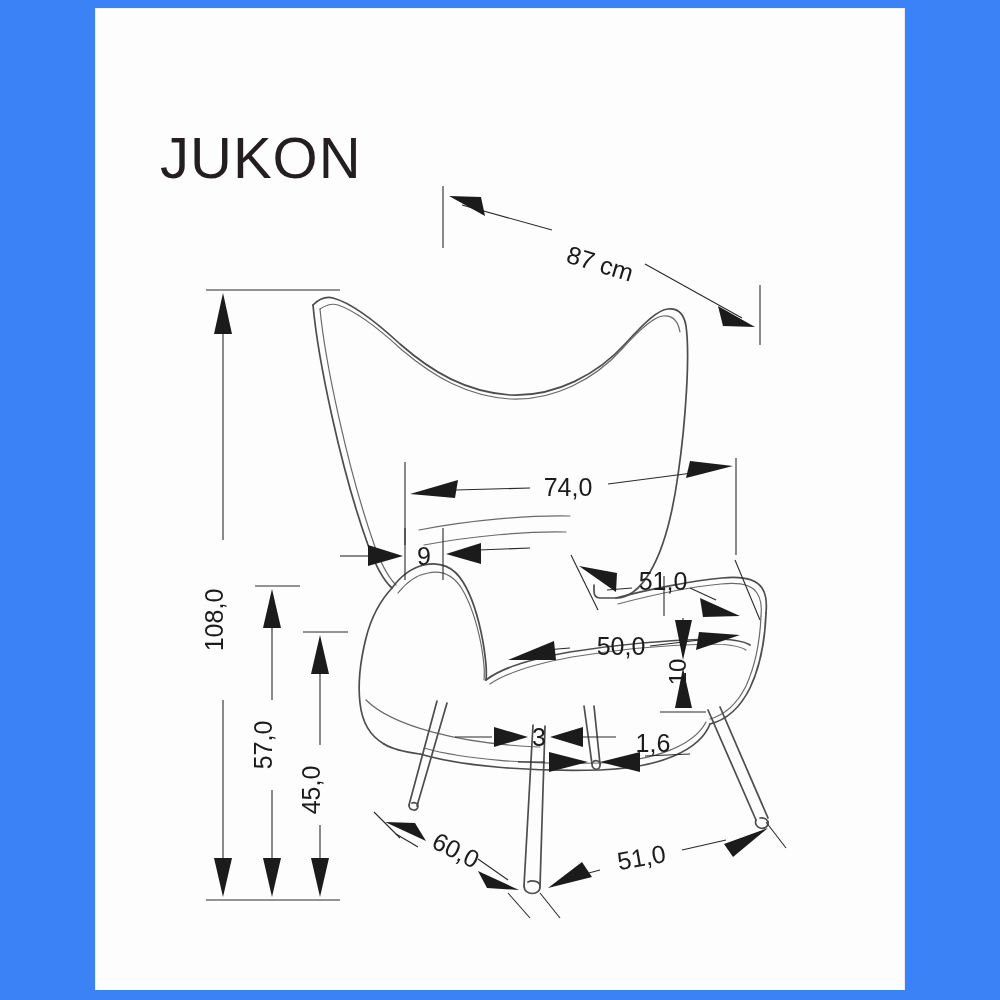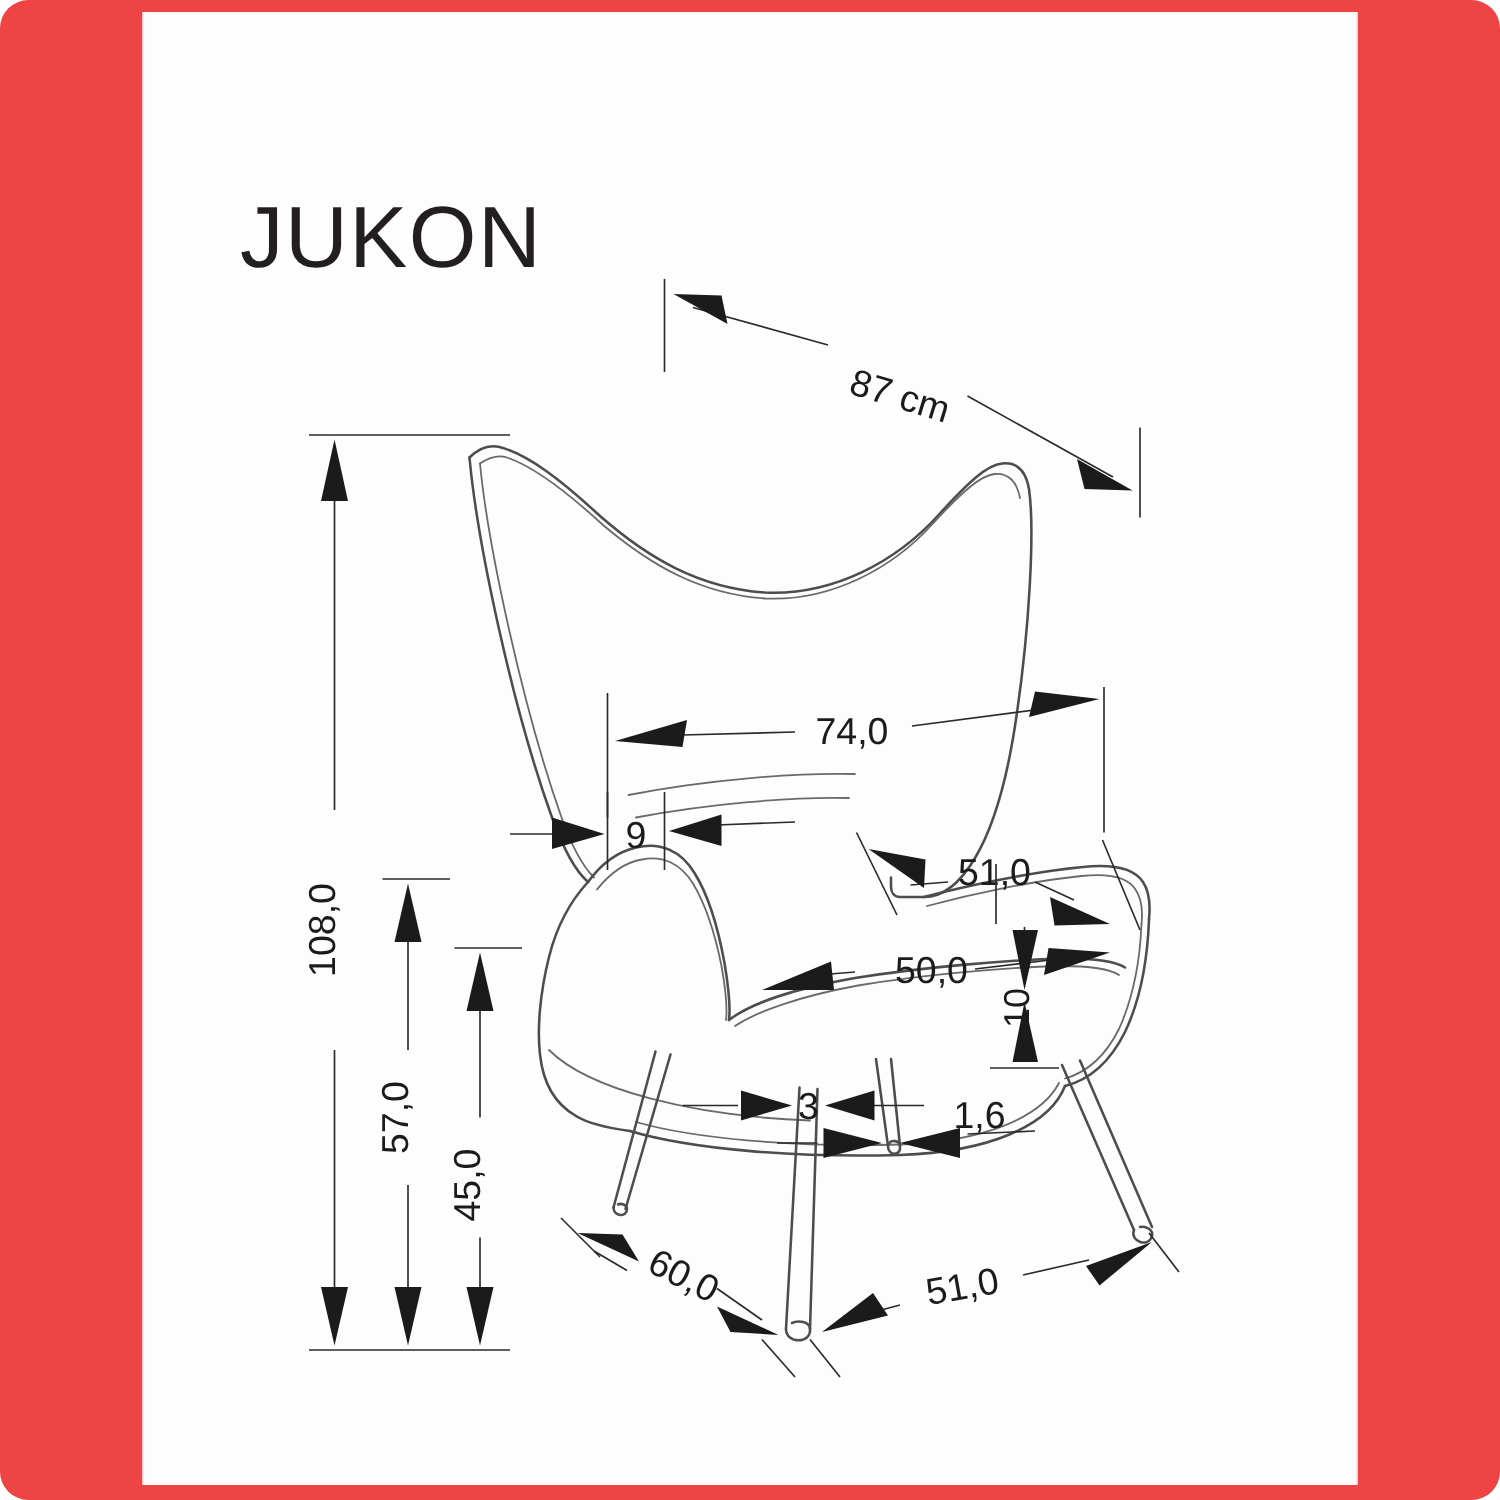--- a/index.html
+++ b/index.html
@@ -11,22 +11,21 @@
   body {
     width: 1000px;
     height: 1000px;
     font-family: "Liberation Sans", sans-serif;
     overflow: hidden;
   }
   #page {
     position: relative;
     width: 1000px;
     height: 1000px;
-    background: #ef4444;
-    border-radius: 19px;
+    background: #3b82f6;
   }
   
   #sheet {
     position: absolute;
     left: 95px;
     top: 8px;
     width: 810px;
     height: 982px;
     background: #fdfdfd;
     border-left: 1px solid #ececec;

